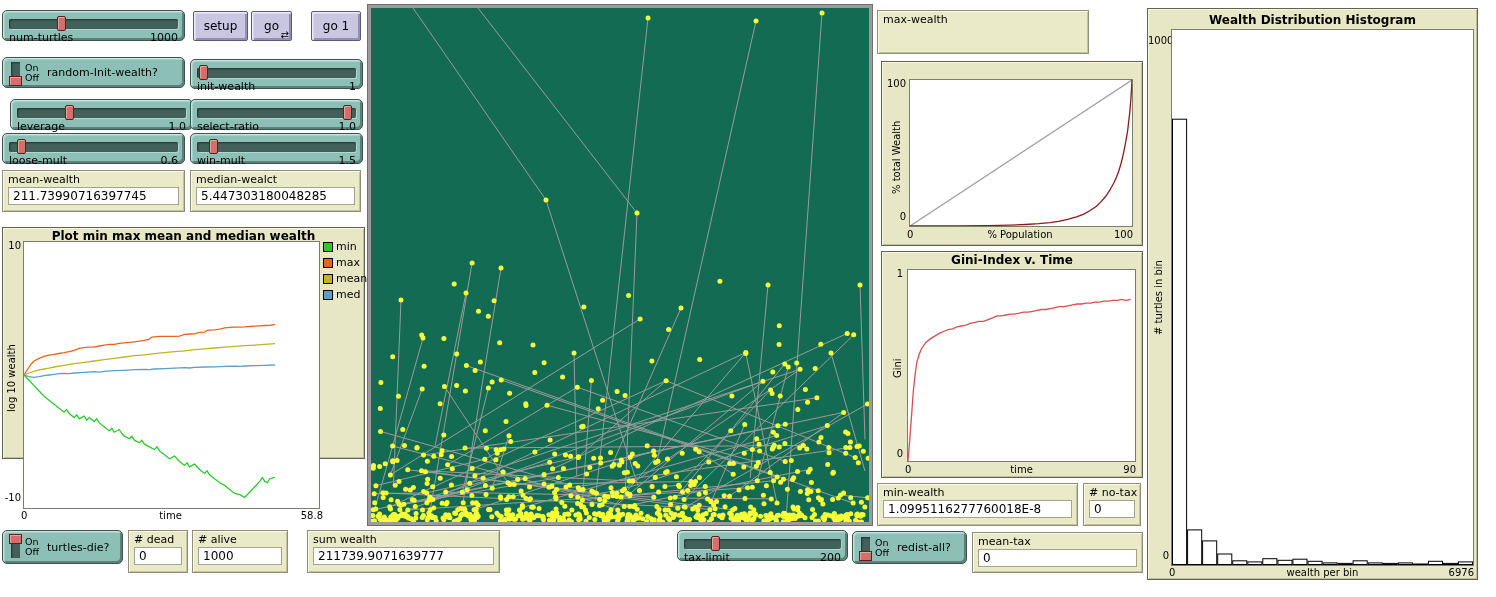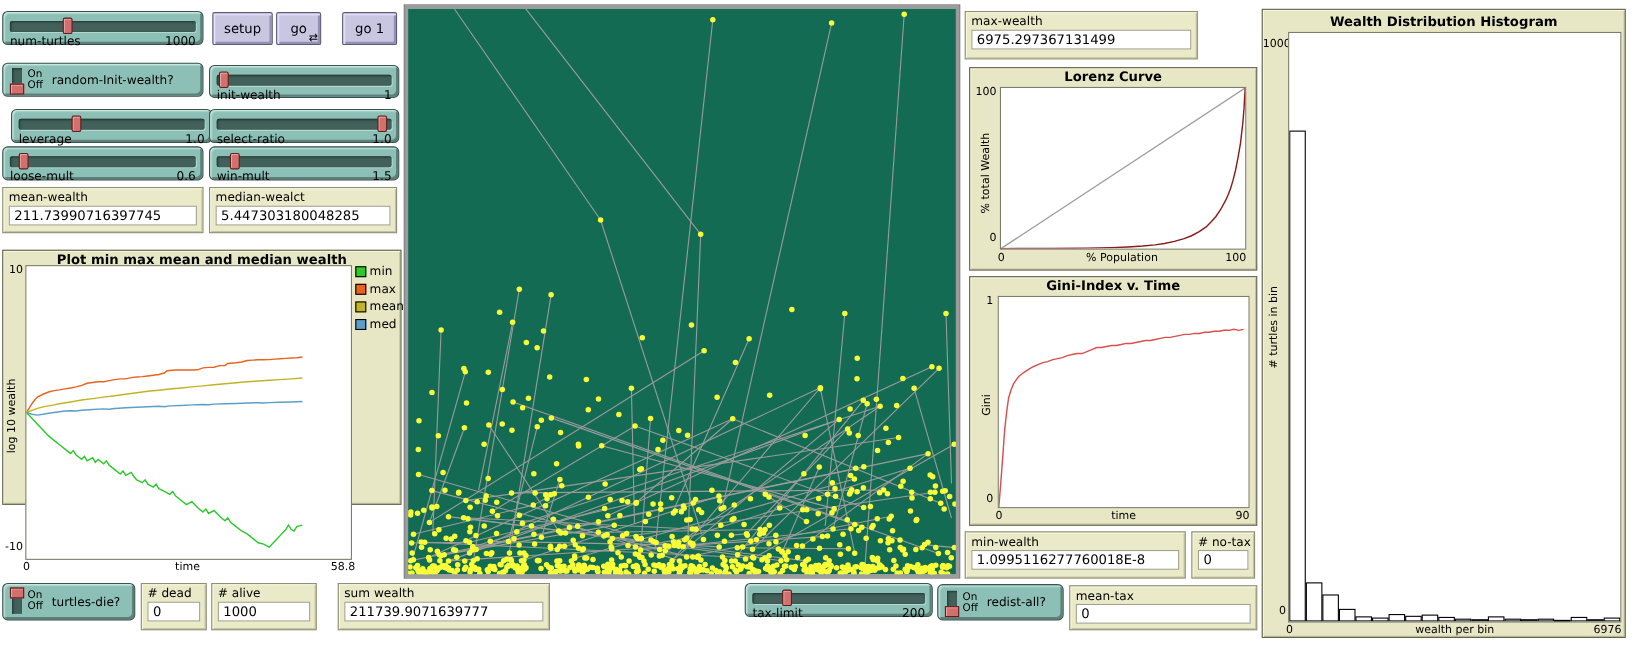--- a/index.html
+++ b/index.html
@@ -1053,25 +1053,23 @@
         <circle cx="225.8" cy="506.4" r="2.5" fill="#f8fd38"></circle>
         <circle cx="233.3" cy="512.6" r="2.5" fill="#f8fd38"></circle>
         <circle cx="271.8" cy="510.8" r="2.5" fill="#f8fd38"></circle>
         <circle cx="441.1" cy="509.5" r="2.5" fill="#f8fd38"></circle>
         <circle cx="13.3" cy="509.1" r="2.5" fill="#f8fd38"></circle>
       </svg>
   </div>
 
   <div class="w monitor" style="left:877px;top:10px;width:212px;height:44px">
     <div class="mon-label">max-wealth</div>
-    <div class="mon-value">6975.297367131499</div>
   </div>
 
   <div class="w plot" style="left:881px;top:61px;width:262px;height:185px">
-    <div class="plot-title">Lorenz Curve</div>
     <span class="tick" style="left:3px;top:16px;width:21px;text-align:right">100</span>
     <span class="tick" style="left:3px;top:149px;width:21px;text-align:right">0</span>
     <span class="vlabel" style="left:9px;top:132px">% total Wealth</span>
     <div class="plot-area" style="left:27px;top:17px;width:224px;height:148px">
       <svg width="222" height="146">
           <polyline points="0.0,146.0 222.0,0.0" fill="none" stroke="#9e9e9e" stroke-width="1.3"></polyline>
           <polyline points="0.0,146.0 44.4,145.9 77.7,145.6 99.9,145.1 115.4,144.5 128.8,143.7 139.9,142.6 148.7,141.3 157.6,139.4 166.5,136.9 173.2,134.3 179.8,130.7 186.5,126.3 190.9,121.9 195.4,116.8 199.8,110.2 204.2,102.2 206.5,97.1 208.7,91.3 210.9,84.0 213.1,75.2 215.3,64.2 217.6,51.1 219.8,32.1 220.9,19.0 222.0,0.0" fill="none" stroke="#8b1a1a" stroke-width="1.3"></polyline>
         </svg>
     </div>
     <span class="tick" style="left:25px;top:167px;width:12px">0</span>

